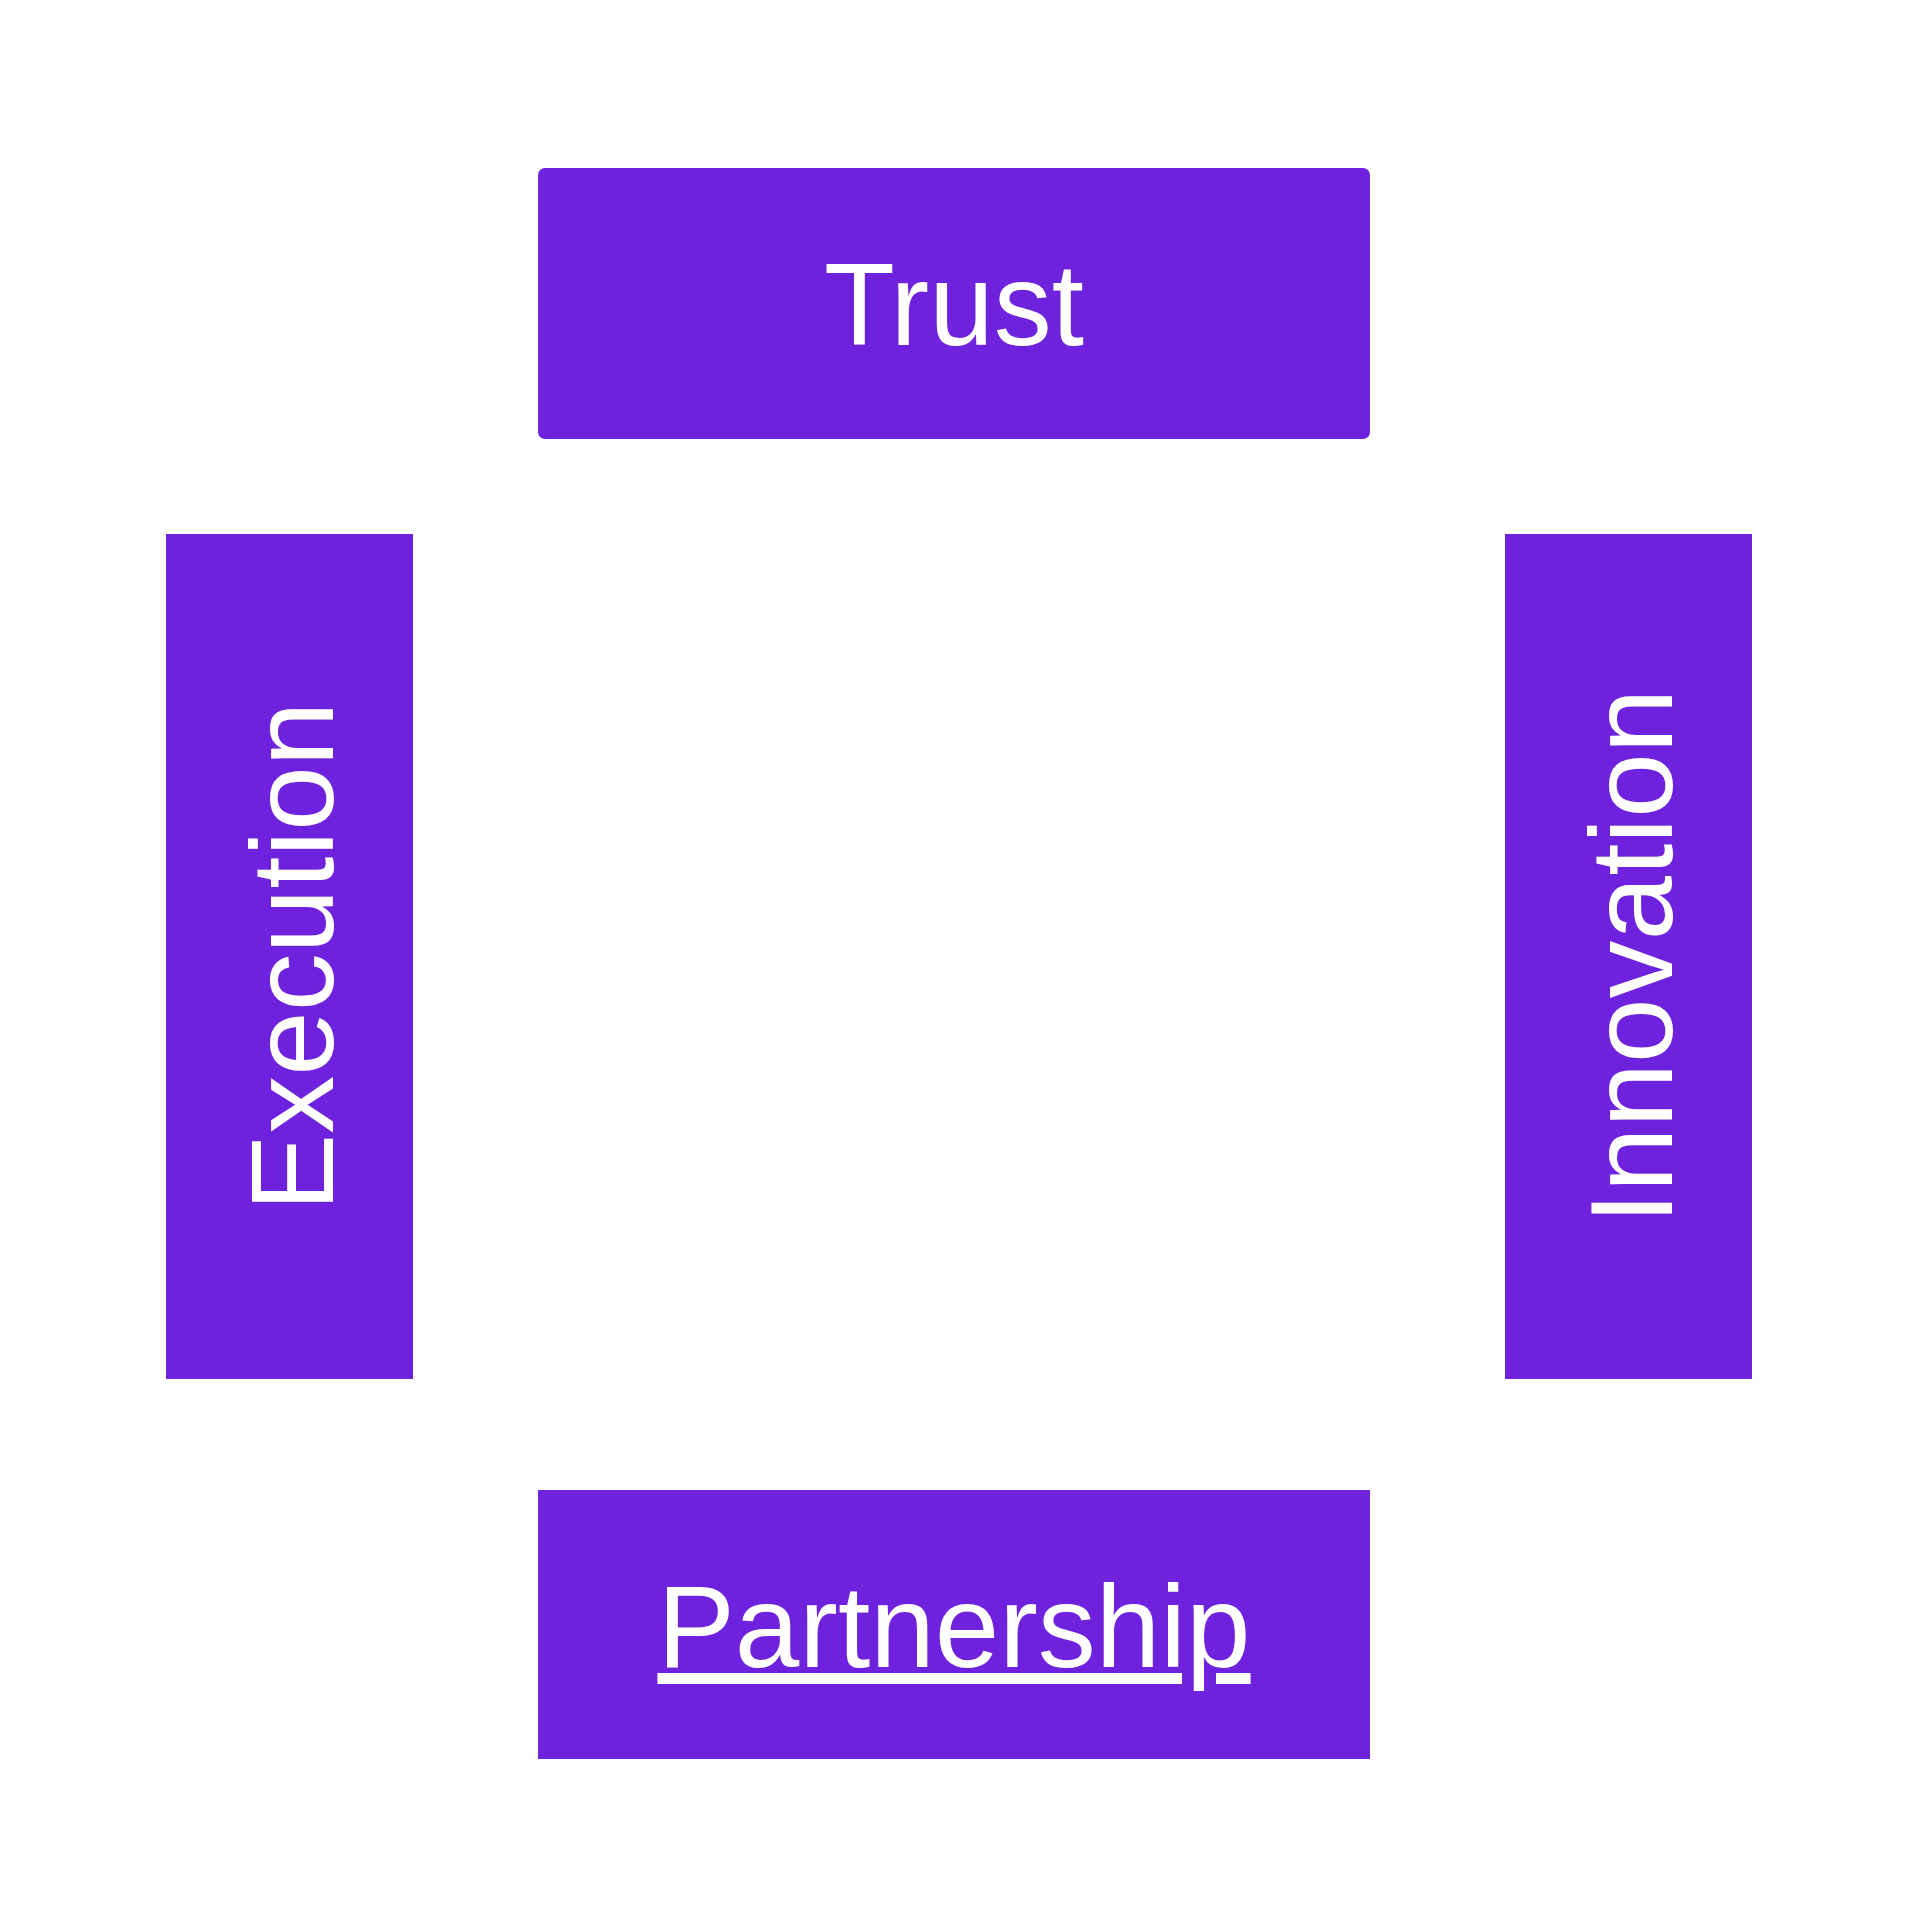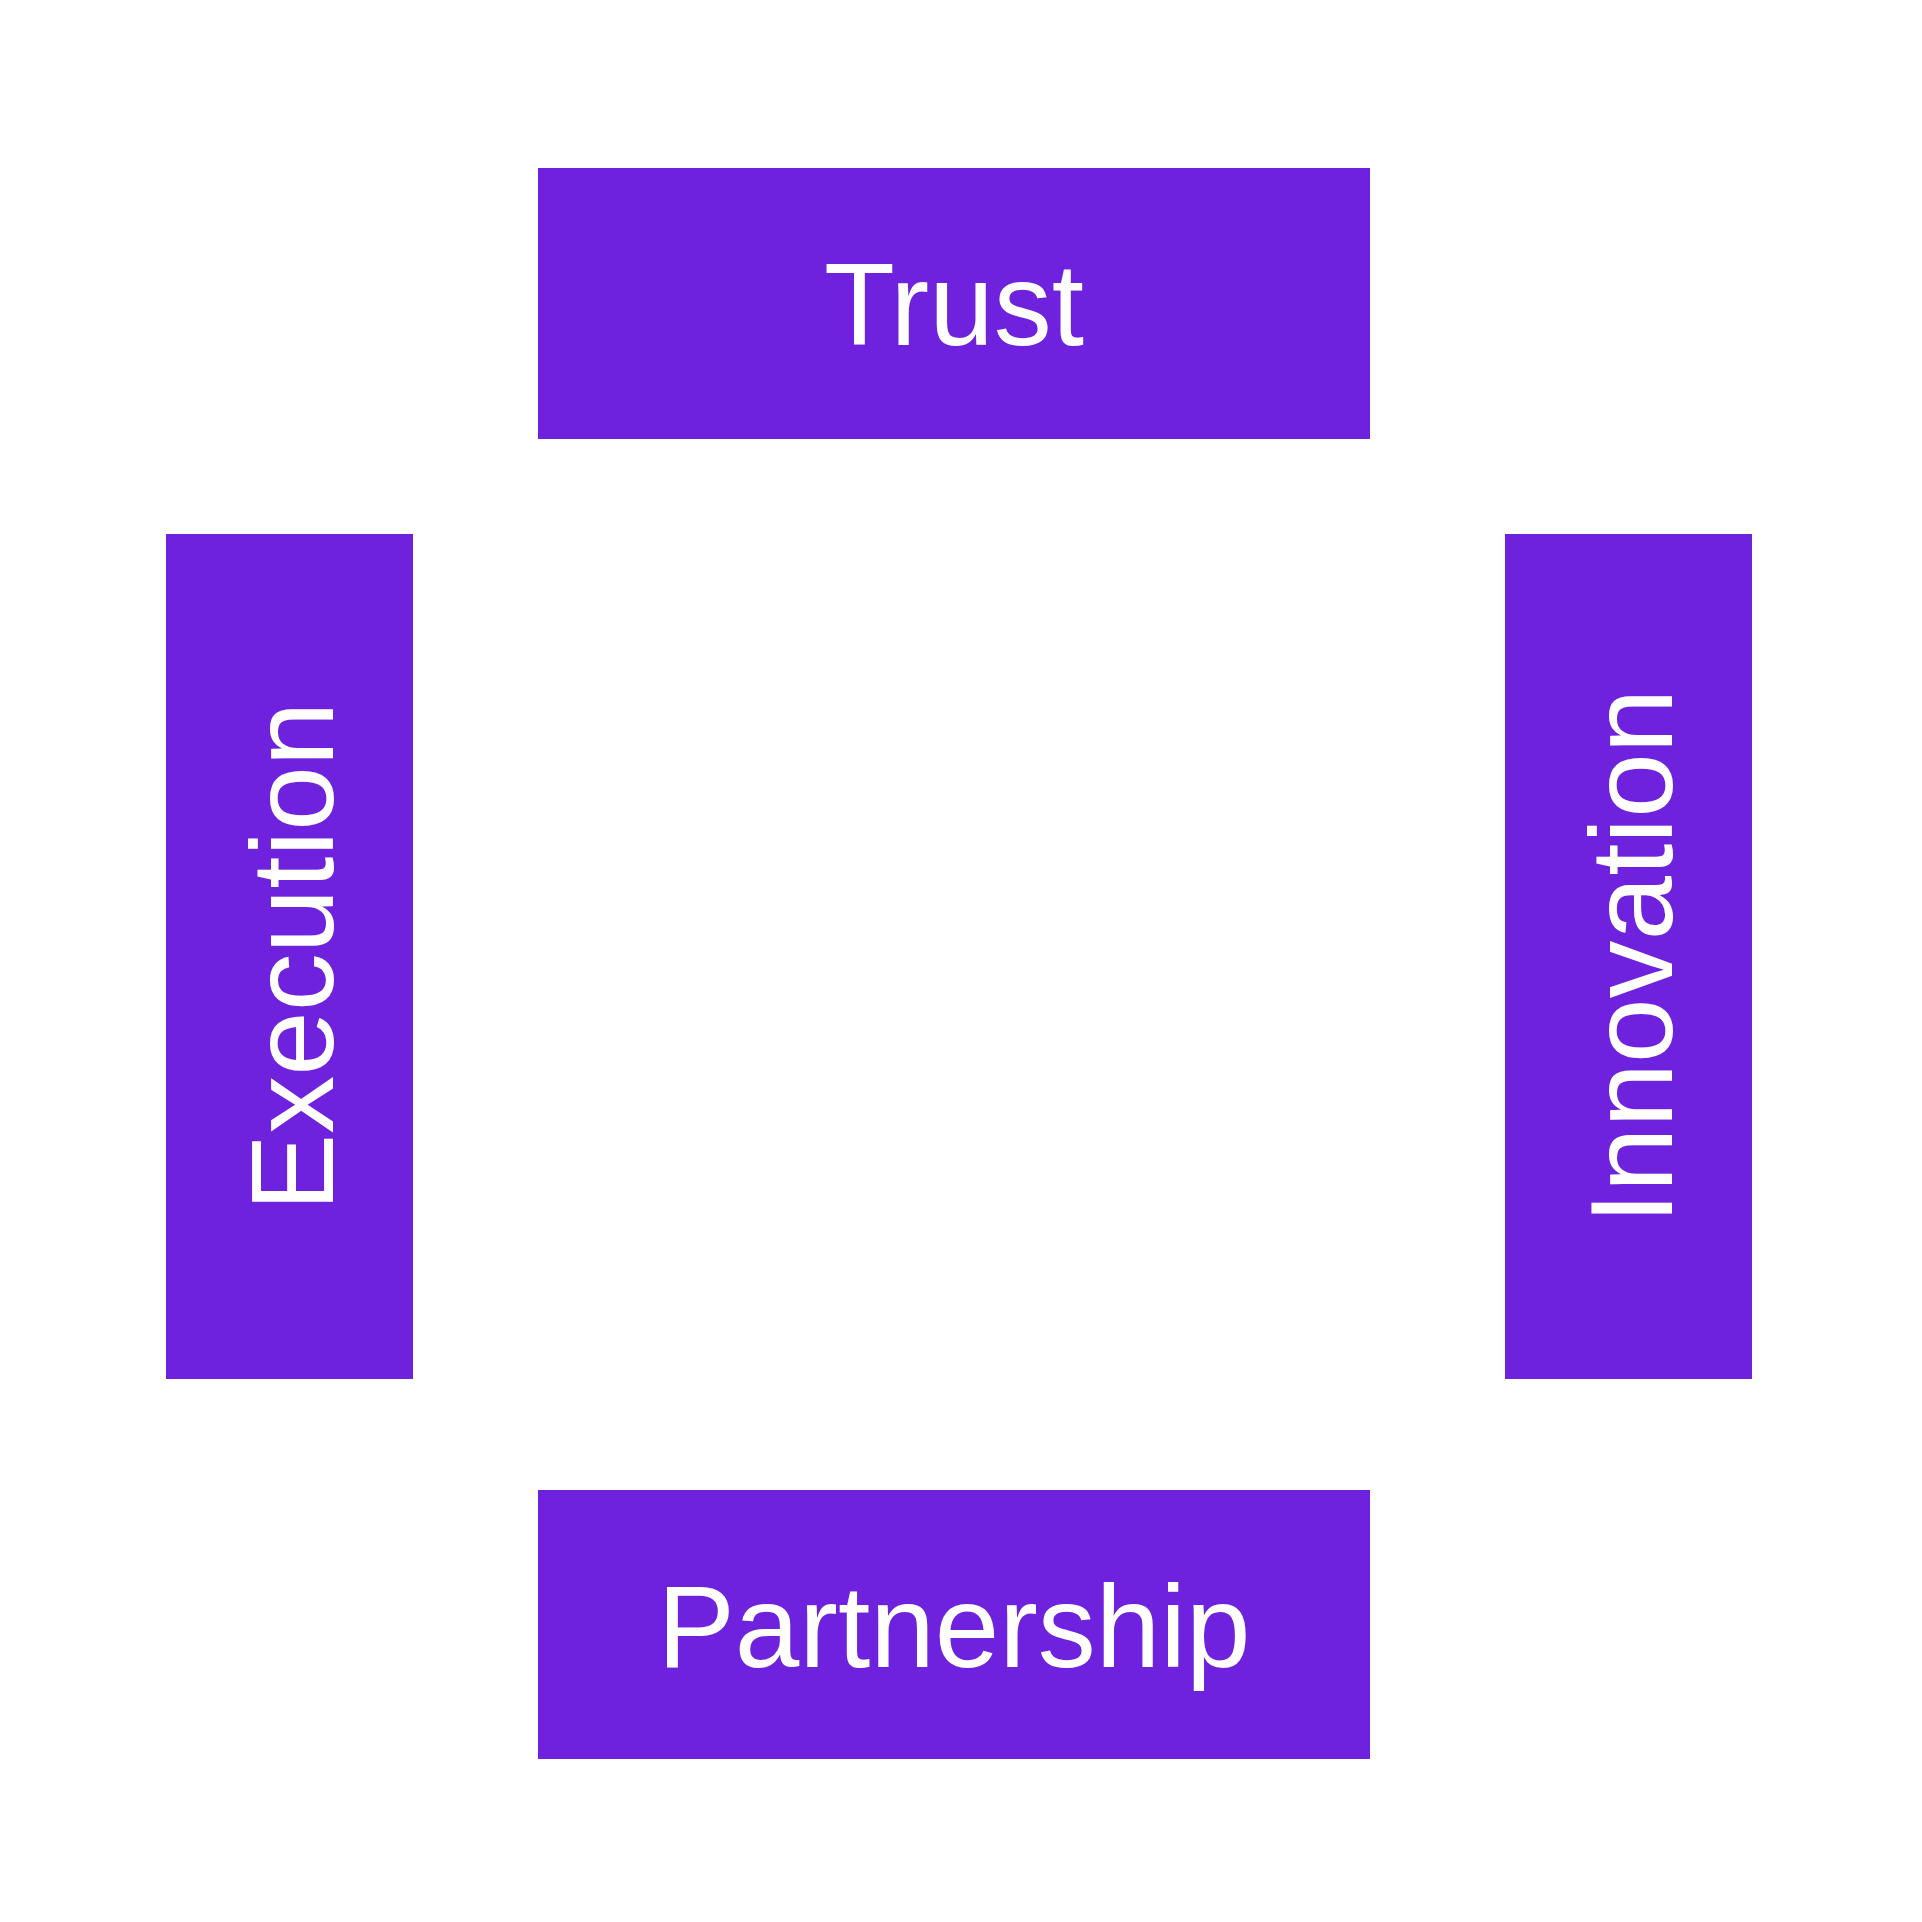--- a/index.html
+++ b/index.html
@@ -33,20 +33,21 @@
     white-space: nowrap;
     letter-spacing: 0px;
   }
 
   
   #box-top {
     left: 538px;
     top: 168px;
     width: 832px;
     height: 271px;
+    border-radius: 7px;
   }
   #box-top .box-label {
     position: absolute;
     left: 0;
     right: 0;
     top: 79px;
     text-align: center;
     font-size: 116px;
   }
 
@@ -109,20 +110,21 @@
     width: 832px;
     height: 269px;
   }
   #box-bottom .box-label {
     position: absolute;
     left: 0;
     right: 0;
     top: 79px;
     text-align: center;
     font-size: 116px;
+    text-decoration: underline;
   }
 </style>
 </head>
 <body>
 
 <div id="diagram-canvas">
 
   <div class="value-box" id="box-top">
     <span class="box-label">Trust</span>
   </div>

